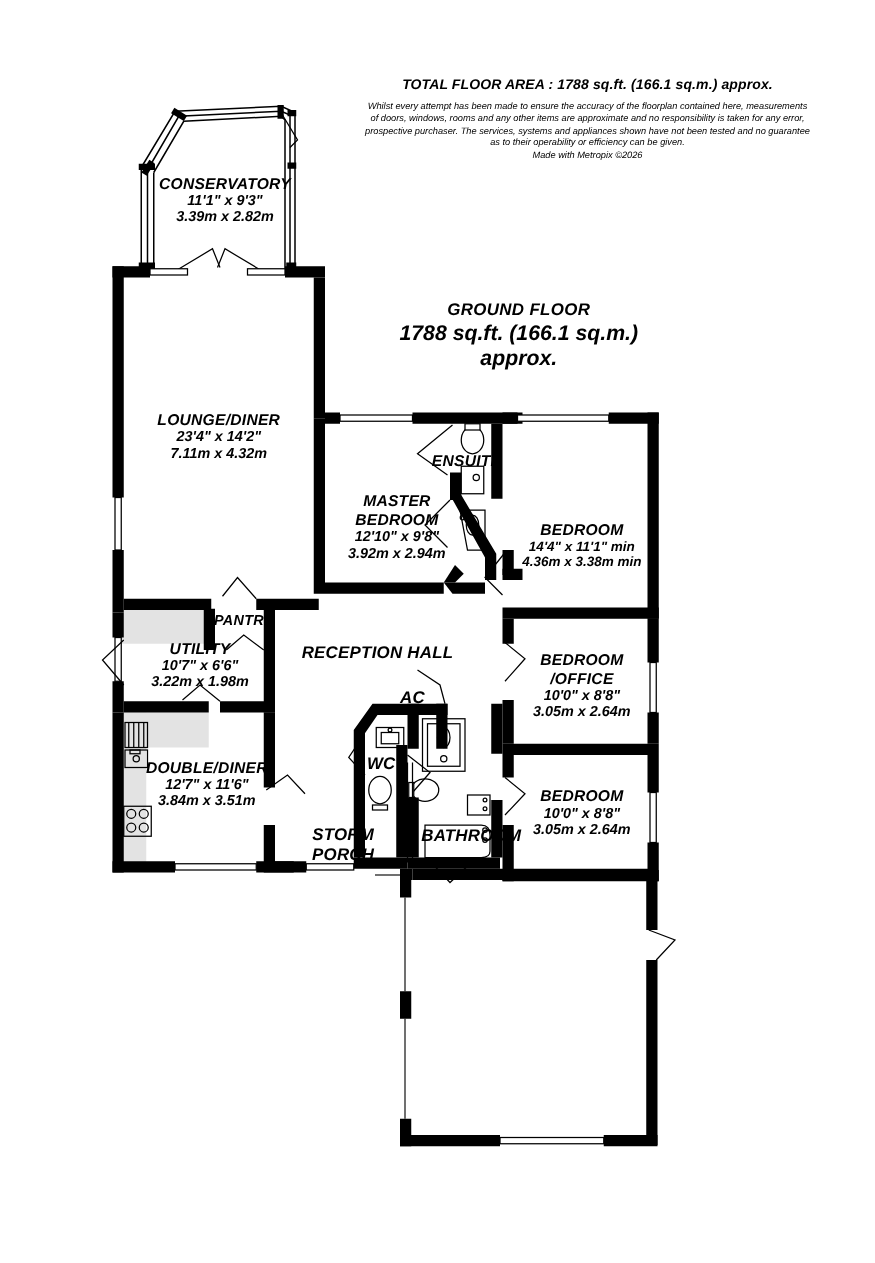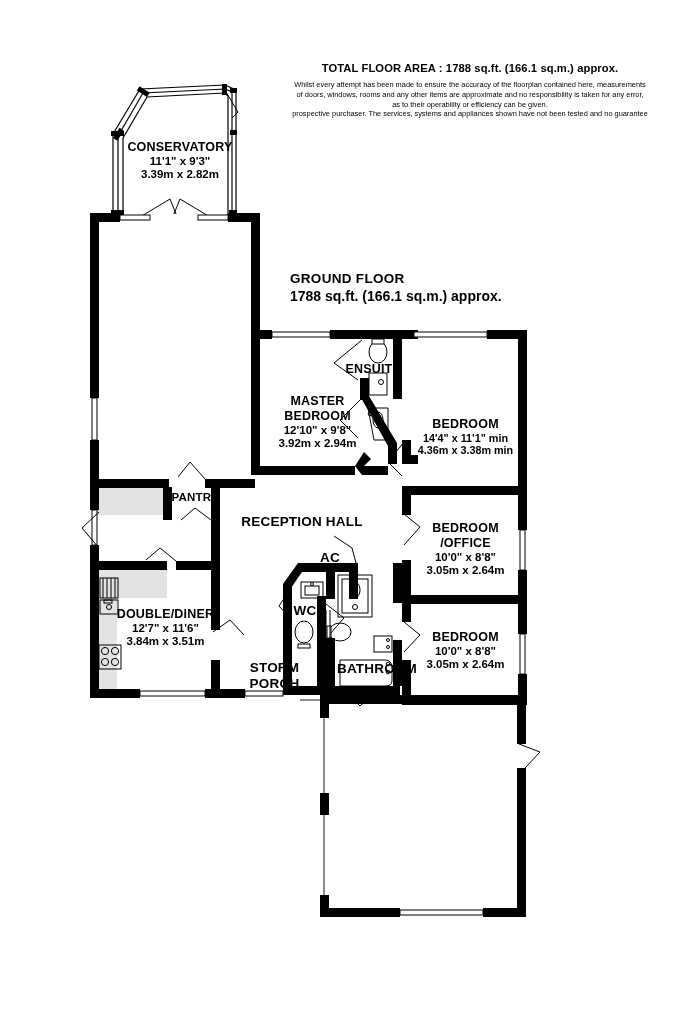--- a/index.html
+++ b/index.html
@@ -13,20 +13,21 @@
     font-family: "Liberation Sans", sans-serif;
     color: #000000;
     position: relative;
     overflow: hidden;
   }
   #floorplan-root {
     position: absolute;
     left: 0; top: 0;
     width: 700px;
     height: 1010px;
+    font-style: italic;
   }
   .header-block {
     position: absolute;
     left: 275px;
     top: 62px;
     width: 390px;
     text-align: center;
   }
   .total-area {
     font-size: 11.2px;
@@ -42,29 +43,29 @@
   }
   .made-with {
     font-size: 7.4px;
     line-height: 1.32;
   }
   .ground-floor-block {
     position: absolute;
     left: 290px;
     top: 240px;
     width: 250px;
-    margin-top: 31px;
+    text-align: center;
   }
   .gf-title {
     font-size: 13.5px;
     font-weight: bold;
     letter-spacing: 0.3px;
   }
   .gf-sub {
-    font-size: 14px;
+    font-size: 17px;
     font-weight: bold;
     margin-top: 2px;
   }
   svg.plan {
     position: absolute;
     left: 0;
     top: 0;
   }
   .rlabel {
     position: absolute;
@@ -84,22 +85,23 @@
 </head>
 <body>
 
 <div id="floorplan-root">
 
   <div class="header-block">
     <div class="total-area">TOTAL FLOOR AREA : 1788 sq.ft. (166.1 sq.m.) approx.</div>
     <div class="disclaimer">
       <div>Whilst every attempt has been made to ensure the accuracy of the floorplan contained here, measurements</div>
       <div>of doors, windows, rooms and any other items are approximate and no responsibility is taken for any error,</div>
+      <div>prospective purchaser. The services, systems and appliances shown have not been tested and no guarantee</div>
       <div>as to their operability or efficiency can be given.</div>
-      <div>prospective purchaser. The services, systems and appliances shown have not been tested and no guarantee</div>
+      <div class="made-with">Made with Metropix ©2026</div>
     </div>
   </div>
 
   <div class="ground-floor-block">
     <div class="gf-title">GROUND FLOOR</div>
     <div class="gf-sub">1788 sq.ft. (166.1 sq.m.) approx.</div>
   </div>
 
   <svg class="plan" width="700" height="1010" viewBox="0 0 700 1010">
 
@@ -402,20 +404,25 @@
     </g>
 
   </svg>
 
   <div class="rlabel" style="left:95px; top:140px; width:170px;">
     <div class="rname">CONSERVATORY</div>
     <div class="rdim">11'1"  x 9'3"</div>
     <div class="rdim">3.39m  x 2.82m</div>
   </div>
 
+  <div class="rlabel" style="left:90px; top:329px; width:170px;">
+    <div class="rname">LOUNGE/DINER</div>
+    <div class="rdim">23'4"  x 14'2"</div>
+    <div class="rdim">7.11m  x 4.32m</div>
+  </div>
 
   <div class="rlabel" style="left:311px; top:362px; width:90px; text-align:right;">
     <div class="rname">ENSUITE</div>
   </div>
 
   <div class="rlabel" style="left:250px; top:394px; width:135px;">
     <div class="rname">MASTER</div>
     <div class="rname">BEDROOM</div>
     <div class="rdim">12'10"  x 9'8"</div>
     <div class="rdim">3.92m  x 2.94m</div>
@@ -437,20 +444,25 @@
   <div class="rlabel" style="left:398px; top:630px; width:135px;">
     <div class="rname">BEDROOM</div>
     <div class="rdim">10'0"  x 8'8"</div>
     <div class="rdim">3.05m  x 2.64m</div>
   </div>
 
   <div class="rlabel" style="left:165px; top:491px; width:60px;text-align:center;">
     <div class="rname sm">PANTRY</div>
   </div>
 
+  <div class="rlabel" style="left:90px; top:512px; width:140px;">
+    <div class="rname">UTILITY</div>
+    <div class="rdim">10'7"  x 6'6"</div>
+    <div class="rdim">3.22m  x 1.98m</div>
+  </div>
 
   <div class="rlabel" style="left:88px; top:607px; width:155px;">
     <div class="rname">DOUBLE/DINER</div>
     <div class="rdim">12'7"  x 11'6"</div>
     <div class="rdim">3.84m  x 3.51m</div>
   </div>
 
   <div class="rlabel" style="left:222px; top:514px; width:160px;">
     <div class="rname big">RECEPTION HALL</div>
   </div>

